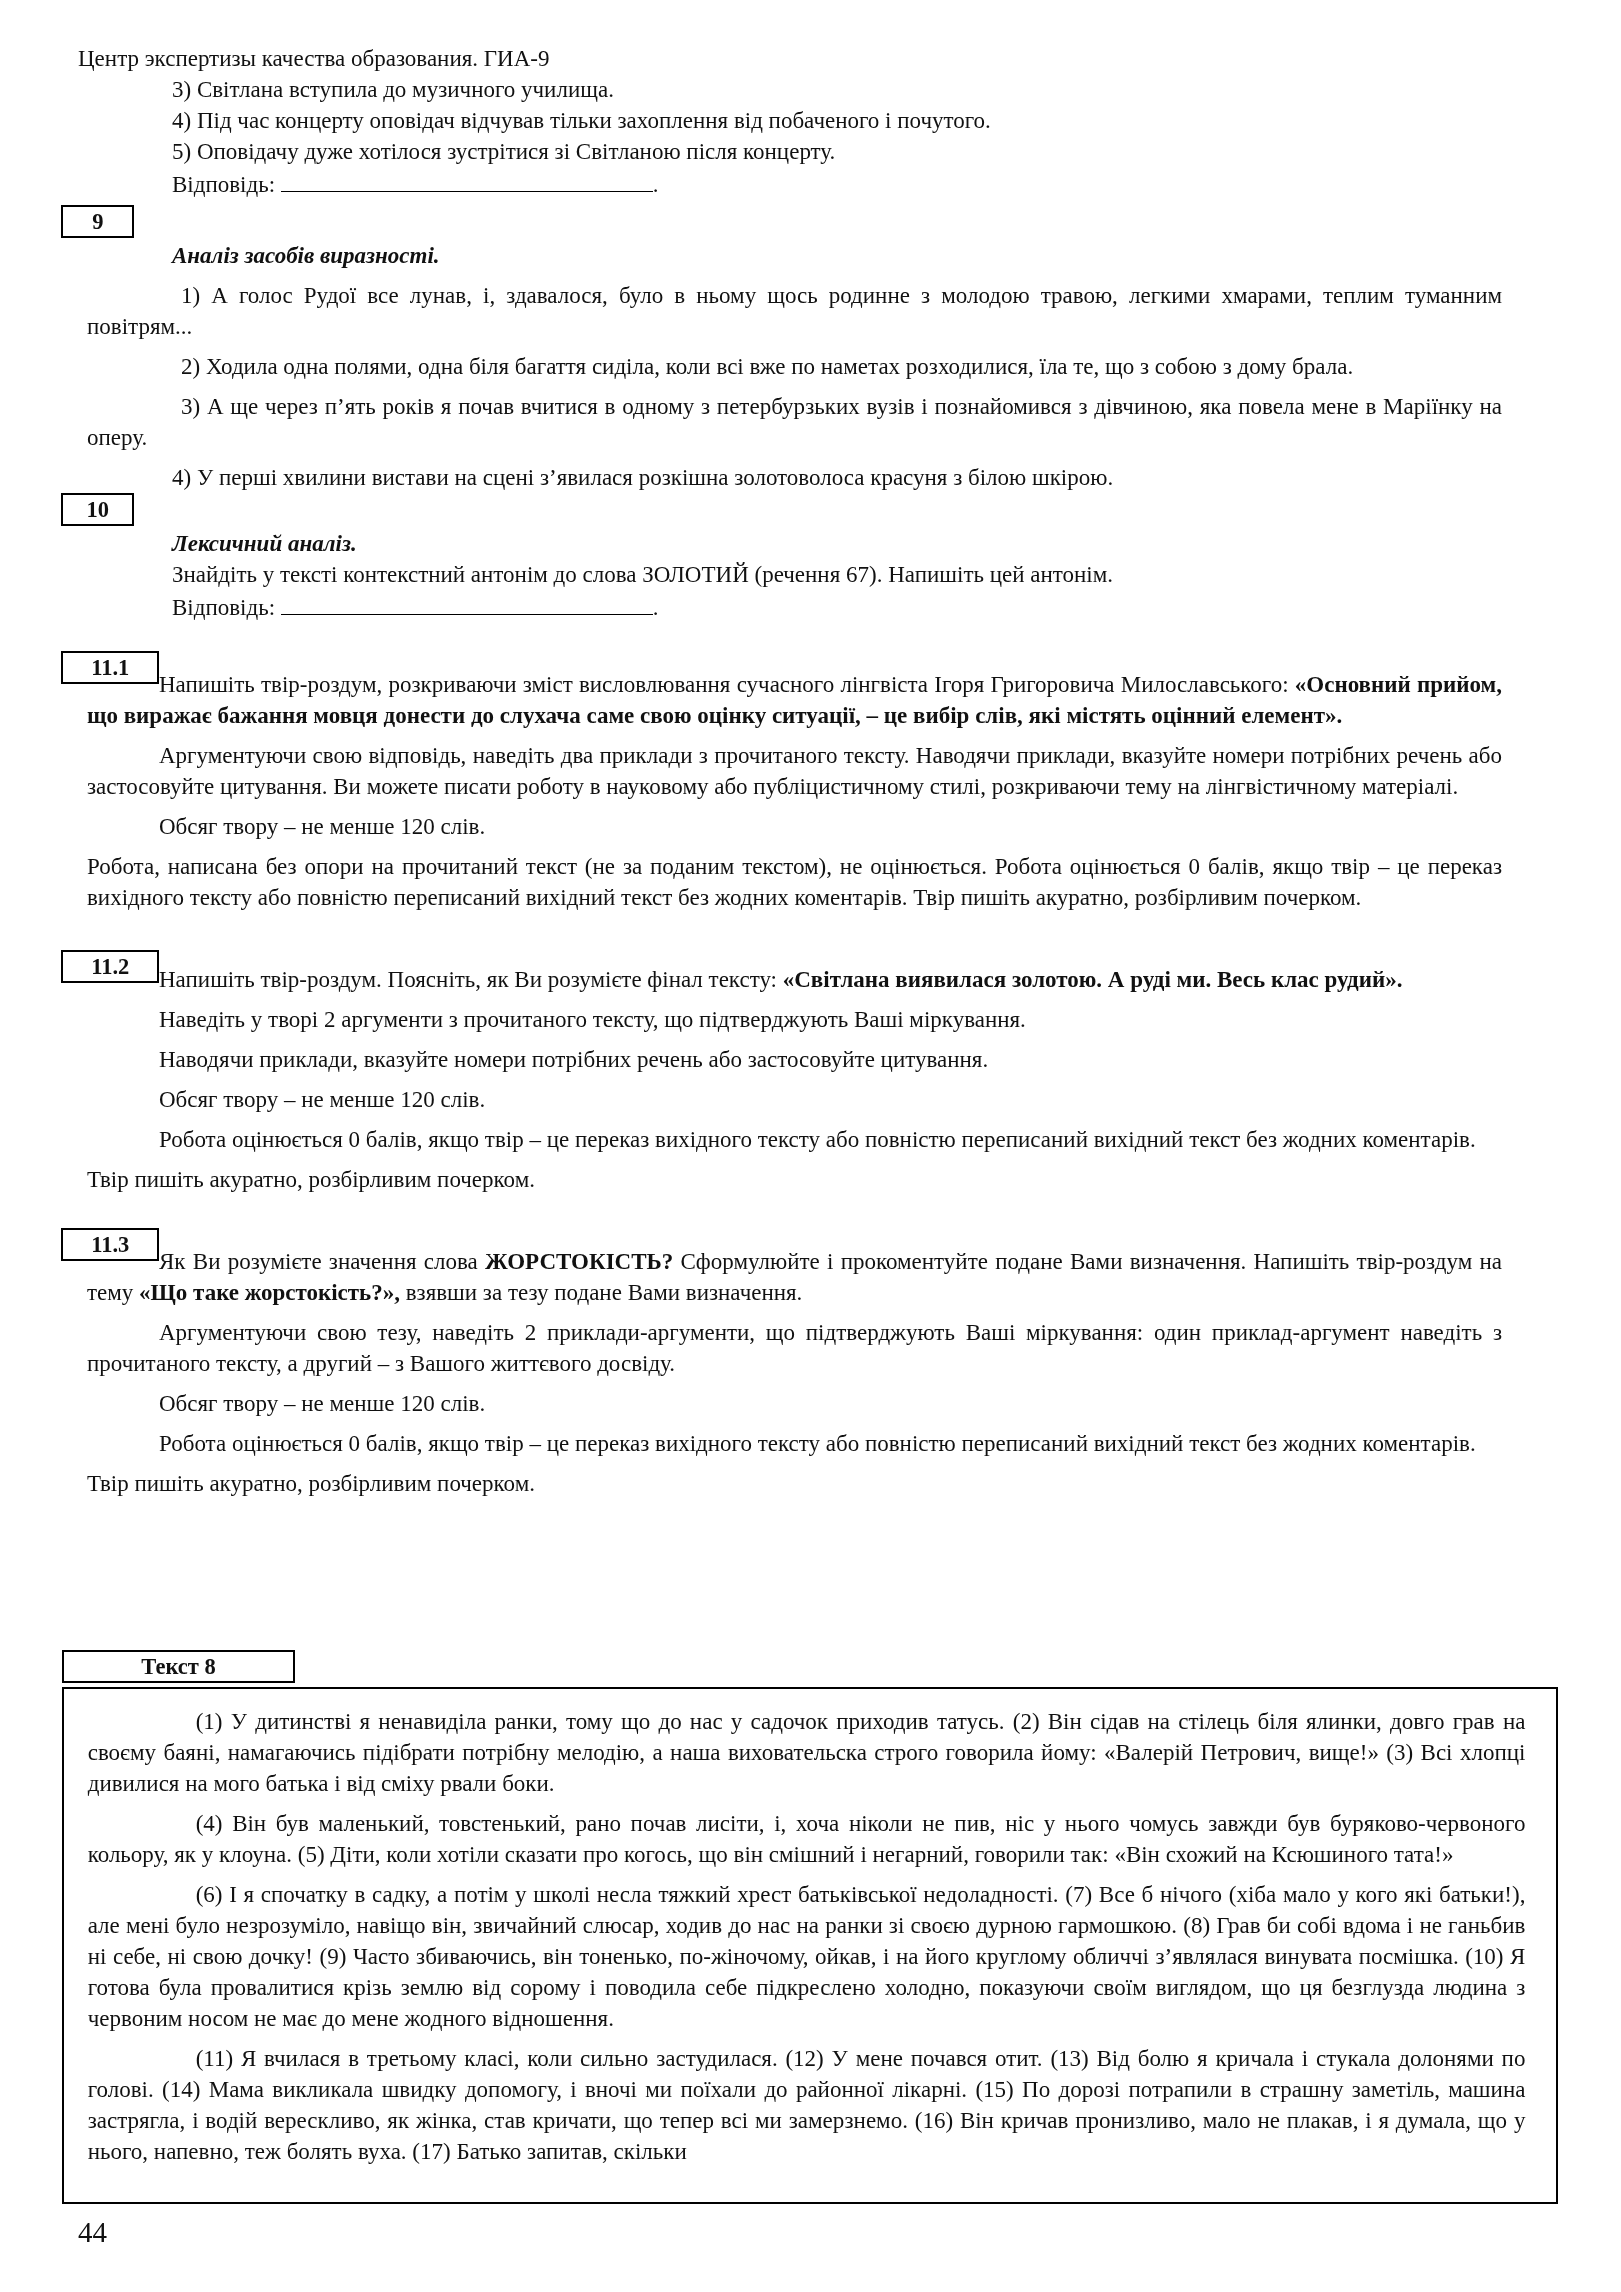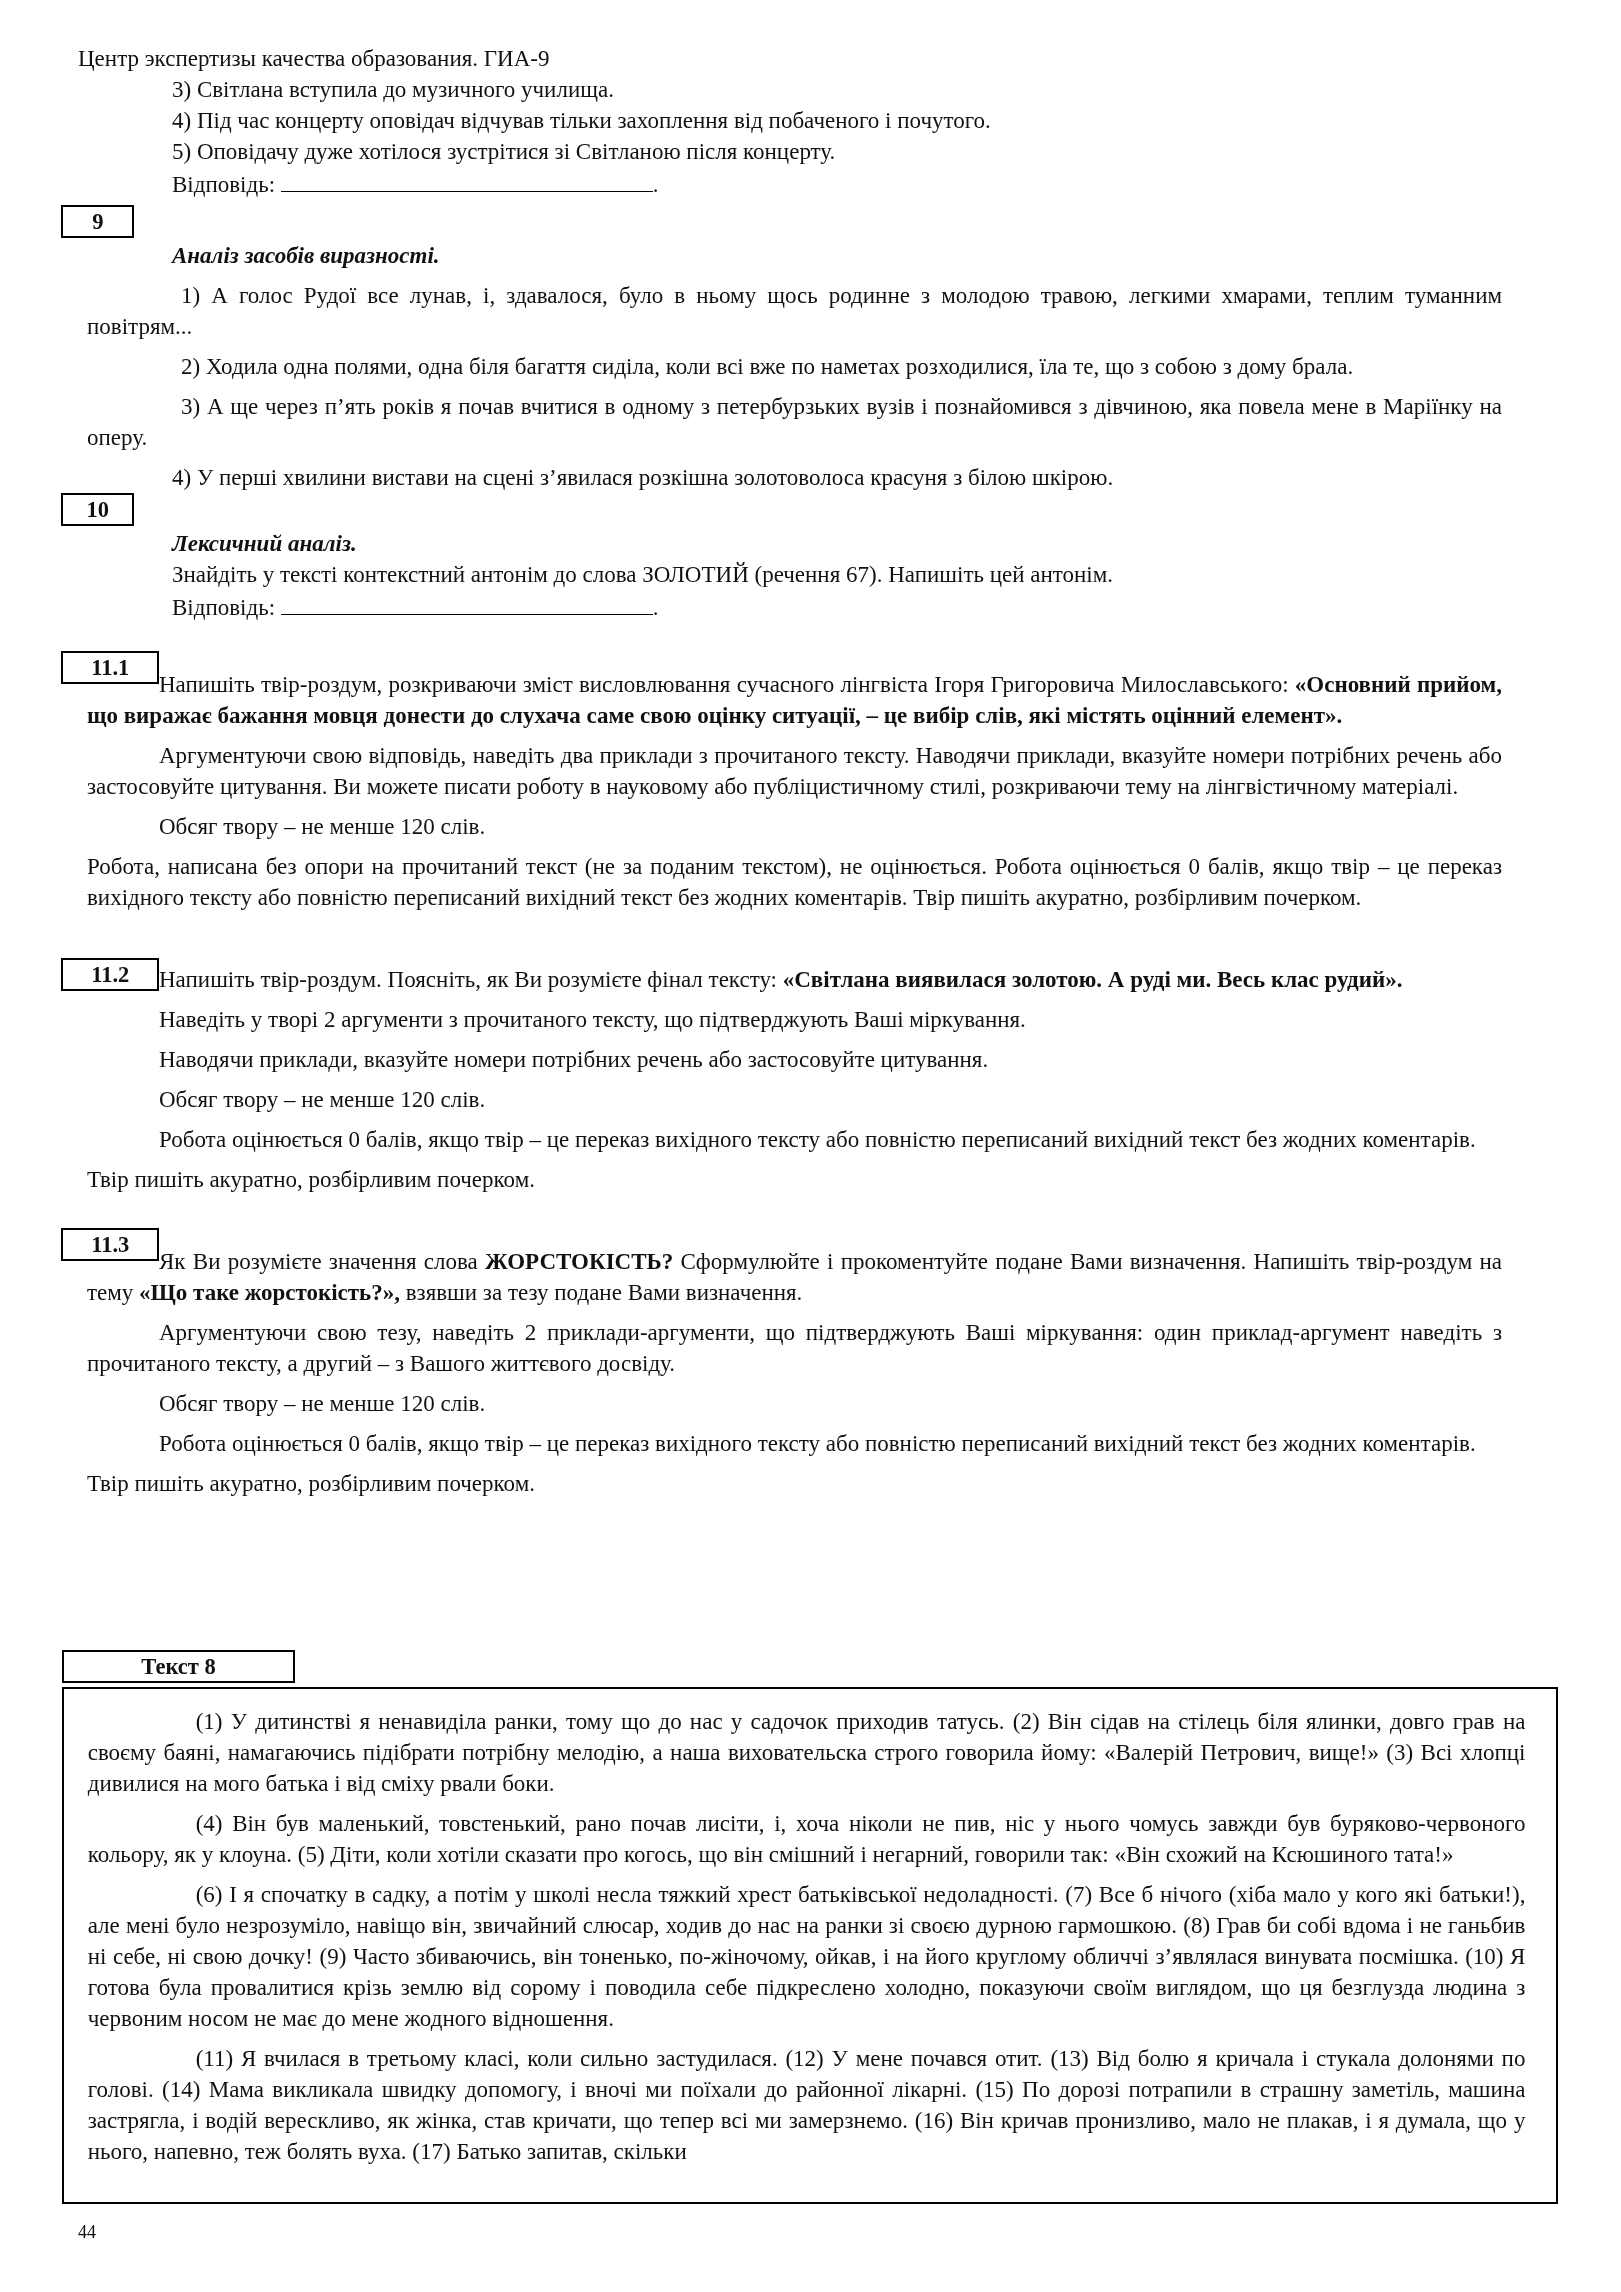--- a/index.html
+++ b/index.html
@@ -27,21 +27,21 @@
   .it { font-style: italic; font-weight: bold; }
   .b { font-weight: bold; }
   .answer-line { display: inline-block; border-bottom: 1.5px solid #000; width: 372px; height: 23.5px; vertical-align: baseline; }
   .answer-line.r { width: 380px; }
   .text-box {
     position: absolute; left: 62px; top: 1687px; width: 1496px; height: 517px;
     border: 2.9px solid #000; box-sizing: border-box;
     padding: 7.8px 21.6px 0 14.7px;
   }
   .text-box p { text-indent: 108px; }
-  .page-num { position: absolute; left: 78px; top: 2217px; font-size: 18px; }
+  .page-num { position: absolute; left: 78px; top: 2217px; font-size: 29px; }
 </style>
 </head>
 <body>
 
 <div class="page">
 
   <span class="line">Центр экспертизы качества образования. ГИА-9</span>
   <span class="line ind">3) Світлана вступила до музичного училища.</span>
   <span class="line ind">4) Під час концерту оповідач відчував тільки захоплення від побаченого і почутого.</span>
   <span class="line ind">5) Оповідачу дуже хотілося зустрітися зі Світланою після концерту.</span>
@@ -68,21 +68,21 @@
   <div class="section" style="margin-top:3.9px;">
     <div class="num-box mid" style="top:0;">11.1</div>
     <div style="height:33px;"></div>
     <p class="ind2"><span>Напишіть твір-роздум, розкриваючи зміст висловлювання сучасного лінгвіста Ігоря Григоровича Милославського:</span> <span class="b">«Основний прийом, що виражає бажання мовця донести до слухача саме свою оцінку ситуації, – це вибір слів, які містять оцінний елемент».</span></p>
     <p class="ind2">Аргументуючи свою відповідь, наведіть два приклади з прочитаного тексту. Наводячи приклади, вказуйте номери потрібних речень або застосовуйте цитування. Ви можете писати роботу в науковому або публіцистичному стилі, розкриваючи тему на лінгвістичному матеріалі.</p>
     <p class="ind2">Обсяг твору – не менше 120 слів.</p>
     <p>Робота, написана без опори на прочитаний текст (не за поданим текстом), не оцінюється. Робота оцінюється 0 балів, якщо твір – це переказ вихідного тексту або повністю переписаний вихідний текст без жодних коментарів. Твір пишіть акуратно, розбірливим почерком.</p>
   </div>
 
   <div class="section" style="margin-top:3.9px;">
-    <div class="num-box mid" style="top:12px;">11.2</div>
+    <div class="num-box mid" style="top:4px;">11.2</div>
     <div style="height:33px;"></div>
     <p class="ind2"><span>Напишіть твір-роздум. Поясніть, як Ви розумієте фінал тексту: </span><span class="b">«Світлана виявилася золотою. А руді ми. Весь клас рудий».</span></p>
     <p class="ind2">Наведіть у творі 2 аргументи з прочитаного тексту, що підтверджують Ваші міркування.</p>
     <p class="ind2">Наводячи приклади, вказуйте номери потрібних речень або застосовуйте цитування.</p>
     <p class="ind2">Обсяг твору – не менше 120 слів.</p>
     <p class="ind2">Робота оцінюється 0 балів, якщо твір – це переказ вихідного тексту або повністю переписаний вихідний текст без жодних коментарів.</p>
     <p>Твір пишіть акуратно, розбірливим почерком.</p>
   </div>
 
   <div class="section" style="margin-top:3.9px;">

